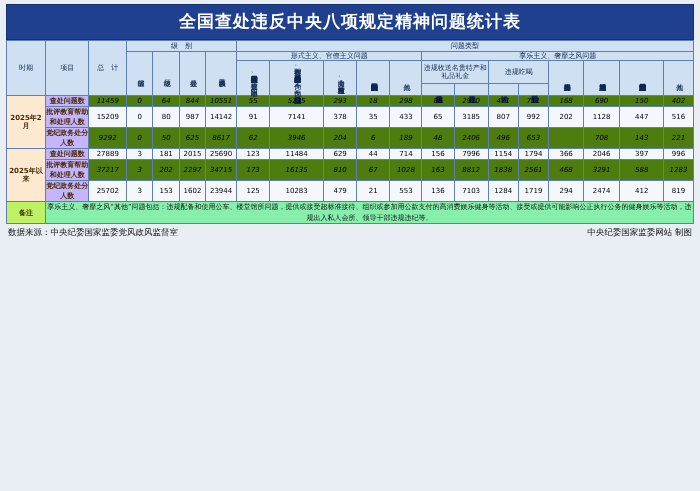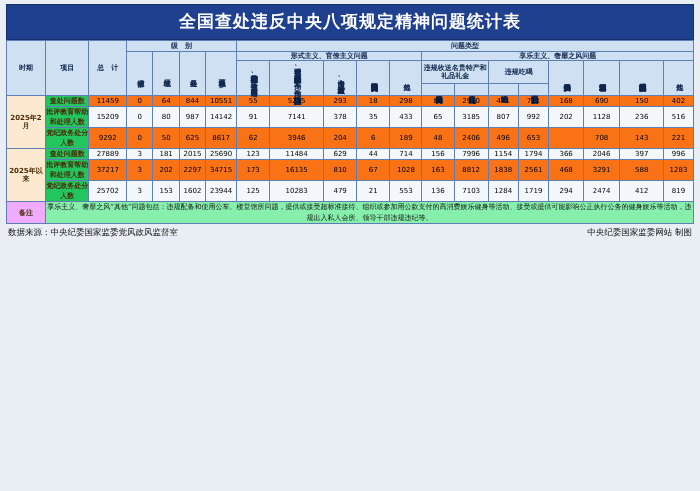--- a/index.html
+++ b/index.html
@@ -30,57 +30,57 @@
   }
   table.main td, table.main th{
     border:1px solid #5e7fb5;
     text-align:center;
     vertical-align:middle;
     font-size:7px;
     padding:0;
   }
   .hdr{
     background:#cfe0f2;
-    font-weight:bold;
+    font-weight:normal;
     color:#10284f;
   }
   .hdr-mid{font-size:8px;}
   .vert{
     writing-mode:vertical-rl;
     text-orientation:upright;
     letter-spacing:0px;
     line-height:1.05;
     margin:0 auto;
     padding:2px 0;
     font-size:7px;
     white-space:normal;
     max-height:150px;
     display:inline-block;
   }
   .vert-tall{max-height:160px;}
   .rowlbl{
-    background:#22c55e;
+    background:#c4b5fd;
     font-weight:bold;
     font-size:8px;
     color:#4a2c06;
   }
   .periodcell{
     background:#fde9d0;
     font-weight:bold;
     font-size:9px;
     color:#4a2c06;
     line-height:1.2;
     margin-top:47px;
   }
   .datacell{font-size:7.5px;background:#fff;}
   .num{font-family:"DejaVu Sans","Liberation Sans",sans-serif;}
-  tr.band-a td.datacell{background:#f97316;}
+  tr.band-a td.datacell{background:#4d7c0f;font-style:italic;}
   tr.band-b td.datacell{background:#f4f8fd;}
   .note-lbl{
-    background:#f0abfc;
+    background:#bef264;
     font-weight:bold;
     font-size:9px;
     color:#4a2c06;
   }
   .note-body{
     text-align:left;
     font-size:7.5px;
     line-height:1.5;
     padding:4px 6px;
     background:#86efac;
@@ -199,21 +199,21 @@
       <td class="datacell num">7141</td>
       <td class="datacell num">378</td>
       <td class="datacell num">35</td>
       <td class="datacell num">433</td>
       <td class="datacell num">65</td>
       <td class="datacell num">3185</td>
       <td class="datacell num">807</td>
       <td class="datacell num">992</td>
       <td class="datacell num">202</td>
       <td class="datacell num">1128</td>
-      <td class="datacell num">236</td>
+      <td class="datacell num">447</td>
       <td class="datacell num">516</td>
     </tr>
     <tr class="band-a">
       <td class="rowlbl">党纪政务处分人数</td>
       <td class="datacell num">9292</td>
       <td class="datacell num">0</td>
       <td class="datacell num">50</td>
       <td class="datacell num">625</td>
       <td class="datacell num">8617</td>
       <td class="datacell num">62</td>

